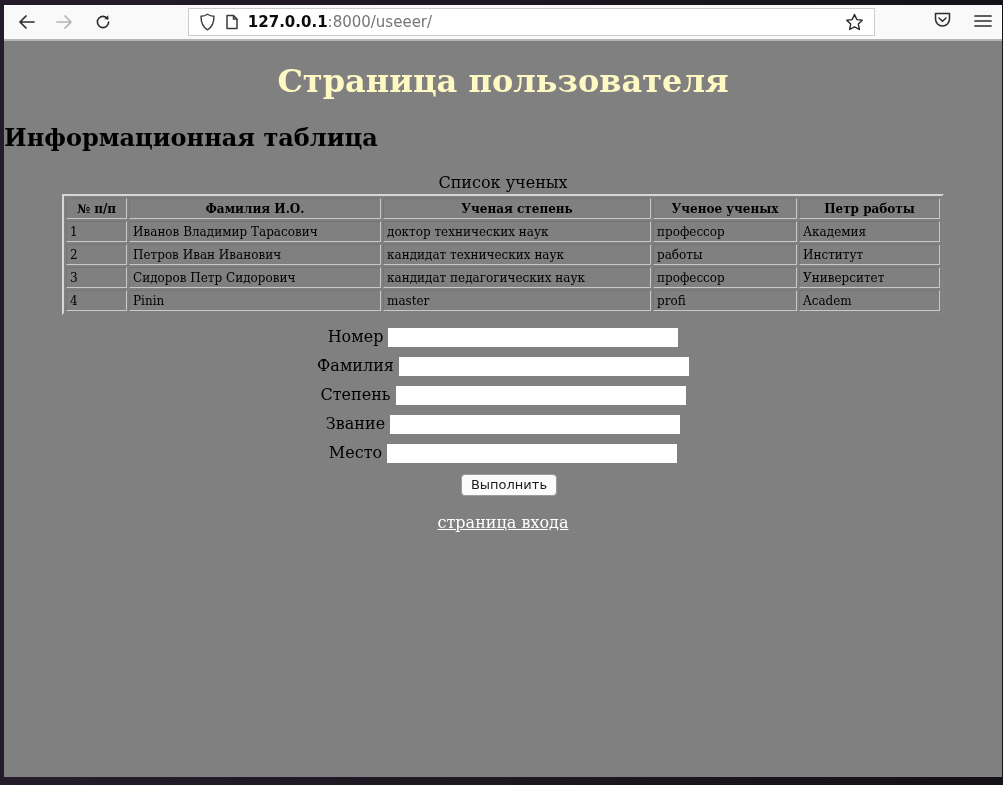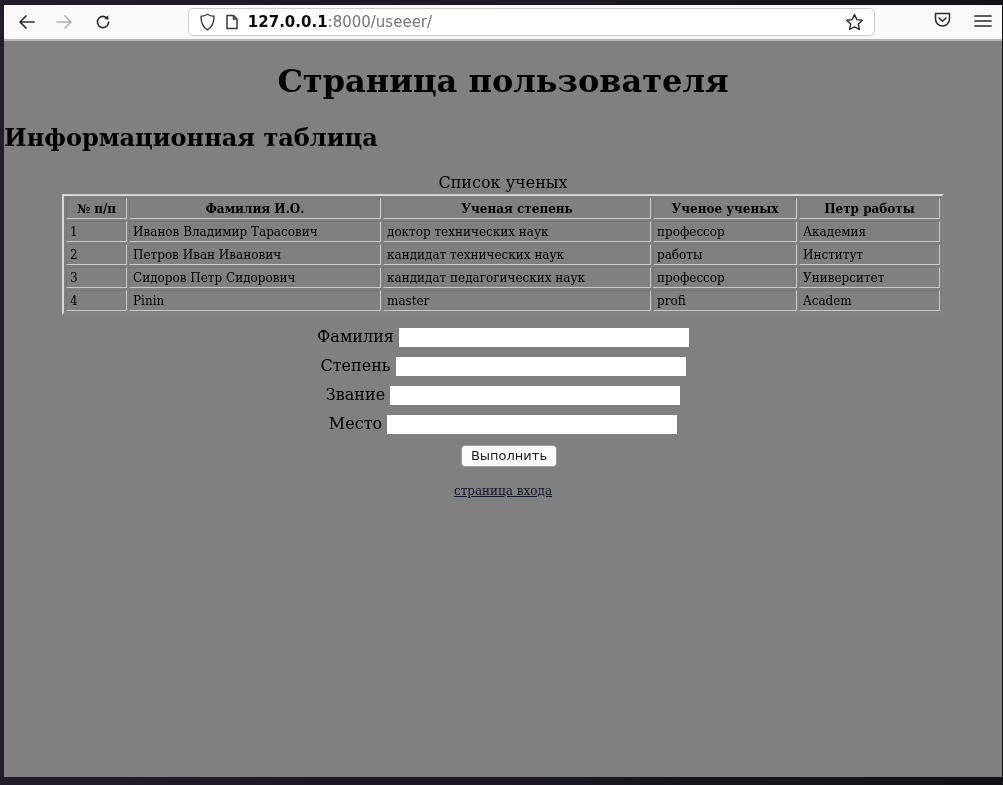--- a/index.html
+++ b/index.html
@@ -28,21 +28,21 @@
     display:flex; align-items:center; justify-content:center;
     border-radius:4px; background:transparent; border:none; padding:0;
     margin-right:8px; cursor:pointer;
   }
   .nav-btn svg{ display:block; }
   .urlbar{
     margin-left:62px;
     width:688px; height:28px;
     background:#ffffff;
     border:1px solid #cccccd;
-    border-radius:5px;
+    border-radius:0;
     display:flex; align-items:center;
     padding:0 10px;
   }
   .urlbar .icn{ display:flex; align-items:center; margin-right:9px; }
   .url-text{ font-size:15px; color:#75757a; white-space:nowrap; flex:1; }
   .url-text .host{ color:#0c0c0d; font-weight:bold; }
   .star{ margin-left:auto; display:flex; align-items:center; }
   .tb-right{ display:flex; align-items:center; margin-left:58px; gap:22px; }
   
   .viewport{
@@ -50,21 +50,21 @@
     background:#808080;
     color:#000;
     font-family:"DejaVu Serif","Liberation Serif",serif;
     font-size:16px;
     overflow:hidden;
   }
   h1.page-title{
     margin:21px 0 0 0;
     text-align:center;
     font-size:32px;
-    color:#000000;
+    color:#fef9c3;
     font-weight:bold;
   }
   h2.page-subtitle{
     margin:23px 0 0 0;
     text-align:left;
     font-size:24px;
     color:#000;
     font-weight:bold;
   }
   .tbl-caption{
@@ -120,22 +120,22 @@
     background:#fbfbfb;
     border:1px solid #9b9b9b;
     border-radius:4px;
     padding:2px 9px 3px 9px;
     cursor:pointer;
     margin-left:12px;
   }
   .loginlink{
     display:inline-block;
     margin-top:17px;
-    color:#0f172a;
-    font-size:12px;
+    color:#ffffff;
+    font-size:16px;
   }
 </style>
 </head>
 <body>
 
 <div class="window">
 
   <div class="toolbar">
     <button class="nav-btn">
       <span>
@@ -244,20 +244,23 @@
         <td>Pinin</td>
         <td>master</td>
         <td>profi</td>
         <td>Academ</td>
       </tr>
     </tbody>
       </table>
 
     <div class="formwrap">
       <div class="frow">
+        <label>Номер</label><input type="text" value="" style="">
+      </div>
+      <div class="frow">
         <label>Фамилия</label><input type="text" value="" style="">
       </div>
       <div class="frow">
         <label>Степень</label><input type="text" value="" style="">
       </div>
       <div class="frow">
         <label>Звание</label><input type="text" value="" style="">
       </div>
       <div class="frow">
         <label>Место</label><input type="text" value="" style="">

